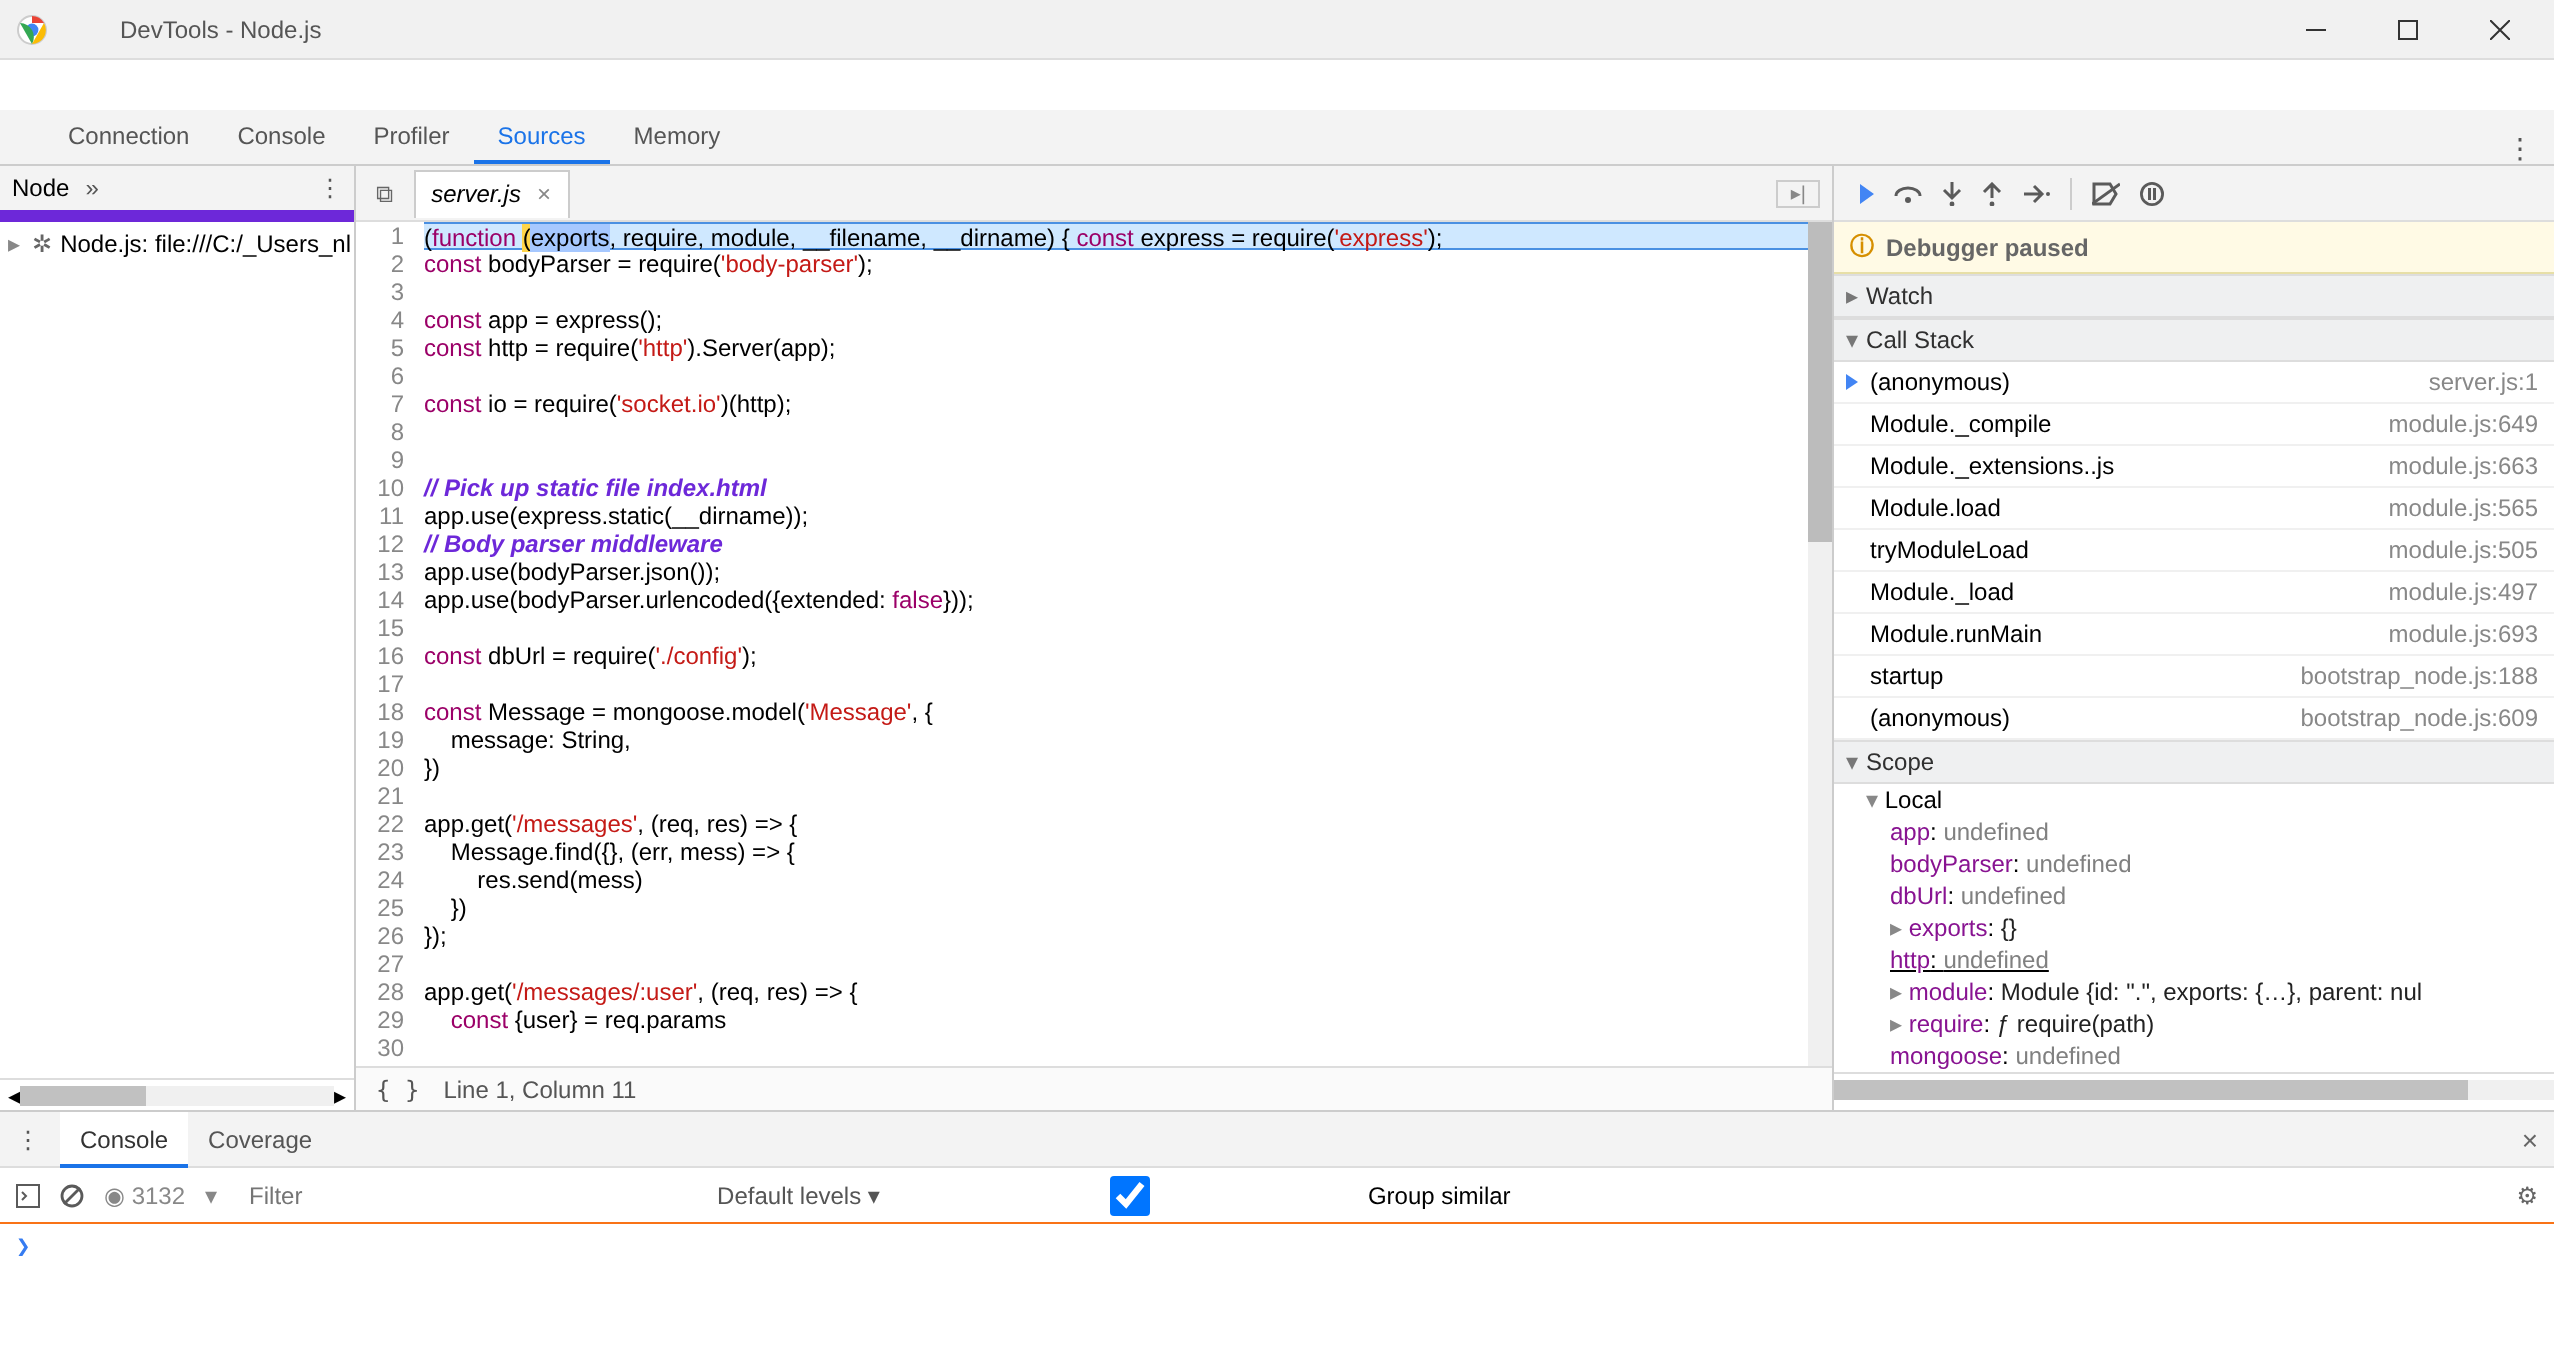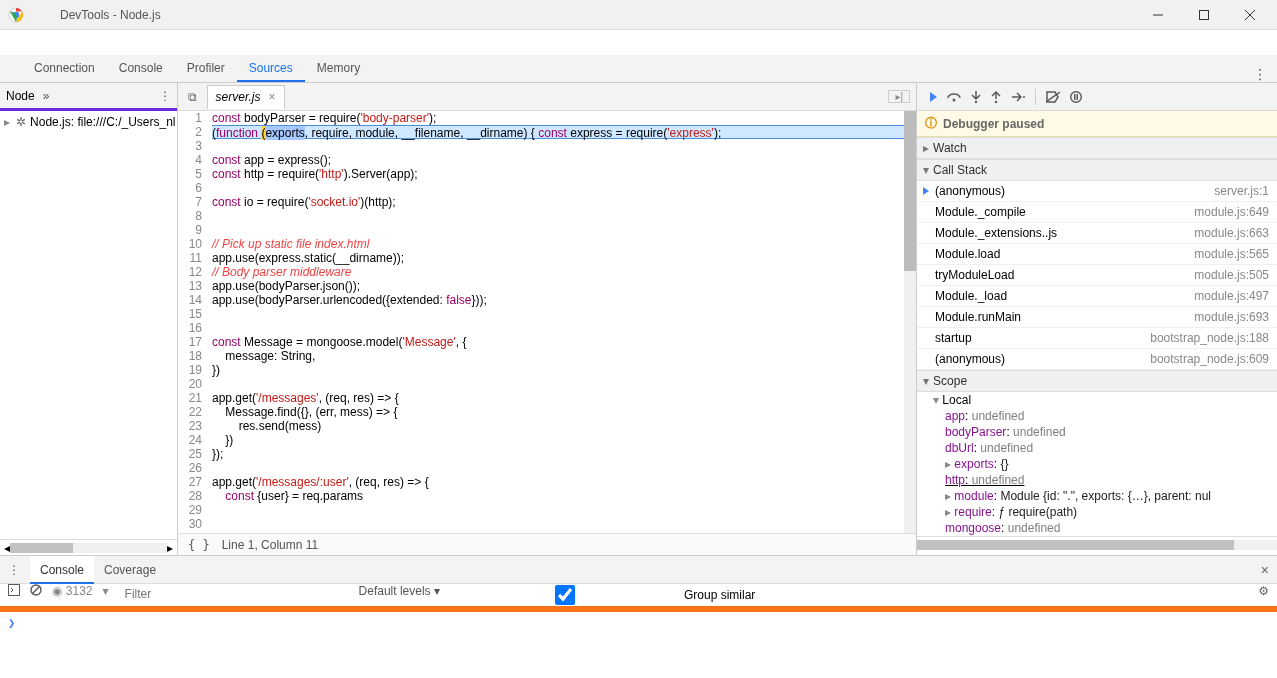--- a/index.html
+++ b/index.html
@@ -16,21 +16,21 @@
 .maintabs { height: 28px; display: flex; align-items: flex-end; border-bottom: 1px solid #ccc; background: #f3f3f3; padding-left: 22px; margin-top: 25px; }
 .maintabs .tab { padding: 0 12px; height: 28px; line-height: 28px; color: #555; cursor: pointer; }
 .maintabs .tab.active { color: #1a73e8; border-bottom: 2px solid #1a73e8; }
 .maintabs .dots { margin-left: auto; padding: 0 10px; color: #555; font-size: 14px; }
 
 
 .middle { display: flex; height: 472px; }
 
 
 .leftpanel { width: 178px; border-right: 1px solid #ccc; display: flex; flex-direction: column; }
-.leftpanel .hdr { height: 28px; display: flex; align-items: center; border-bottom: 3px solid #6d28d9; padding: 0 6px; background: #f3f3f3; }
+.leftpanel .hdr { height: 28px; display: flex; align-items: center; border-bottom: 6px solid #6d28d9; padding: 0 6px; background: #f3f3f3; }
 .leftpanel .hdr .lbl { font-weight: 500; }
 .leftpanel .hdr .chev { margin-left: 8px; color: #555; }
 .leftpanel .hdr .dots { margin-left: auto; color: #555; }
 .leftpanel .tree { flex: 1; overflow: hidden; padding: 2px 0; }
 .leftpanel .treeitem { display: flex; align-items: center; padding: 2px 4px; white-space: nowrap; }
 .leftpanel .tri { color: #888; margin-right: 2px; }
 .leftpanel .gear { margin: 0 4px; color: #666; }
 .leftpanel .scrollh { height: 16px; border-top: 1px solid #ddd; display: flex; align-items: center; padding: 0 4px; }
 .leftpanel .scrollh .track { flex: 1; height: 10px; background: #f0f0f0; position: relative; }
 .leftpanel .scrollh .thumb { position: absolute; left: 0; width: 40%; height: 100%; background: #c1c1c1; }
@@ -43,21 +43,21 @@
 .filetabs .ftab .close { margin-left: 8px; color: #888; font-style: normal; }
 .filetabs .esc { margin-left: auto; color: #888; padding: 0 6px; font-size: 10px; border: 1px solid #ccc; }
 .editor { flex: 1; display: flex; font-family: Consolas, monospace; font-size: 13px; overflow: hidden; position: relative; }
 .gutter { width: 30px; background: #fff; text-align: right; color: #888; padding-right: 6px; }
 .gutter div { height: 14px; line-height: 14px; }
 .code { flex: 1; overflow: hidden; padding-left: 4px; position: relative; }
 .code .line { height: 14px; line-height: 14px; white-space: pre; }
 .code .hl { background: #cfe8ff; border-top: 1px solid #4a90e2; border-bottom: 1px solid #4a90e2; }
 .kw { color: #9b0068; }
 .str { color: #c41a16; }
-.com { color: #ef4444; font-style: italic; }
+.com { color: #6d28d9; font-style: italic; font-weight: bold; }
 .code .vscroll { position: absolute; right: 0; top: 0; width: 12px; height: 100%; background: #f0f0f0; }
 .code .vthumb { position: absolute; right: 0; top: 0; width: 12px; height: 38%; background: #bcbcbc; }
 .statusbar { height: 22px; border-top: 1px solid #ddd; display: flex; align-items: center; padding: 0 10px; color: #555; background: #fafafa; }
 .statusbar .braces { margin-right: 12px; font-family: Consolas, monospace; }
 
 
 .rightpanel { width: 360px; display: flex; flex-direction: column; }
 .rightpanel .toolbar { height: 28px; border-bottom: 1px solid #ddd; display: flex; align-items: center; padding: 0 8px; background: #f3f3f3; gap: 10px; }
 .rightpanel .toolbar .icon { color: #5a5a5a; cursor: pointer; }
 .rightpanel .toolbar .icon.play { color: #4285f4; }
@@ -81,21 +81,21 @@
 .rightpanel .scrollh .track { flex: 1; height: 10px; background: #f0f0f0; position: relative; }
 .rightpanel .scrollh .thumb { position: absolute; left: 0; width: 88%; height: 100%; background: #c1c1c1; }
 
 
 .drawer { height: 117px; border-top: 1px solid #ccc; display: flex; flex-direction: column; }
 .drawer .dtabs { height: 28px; display: flex; align-items: center; padding: 0 8px; border-bottom: 1px solid #ddd; background: #f3f3f3; }
 .drawer .dtabs .dots { color: #555; margin-right: 10px; }
 .drawer .dtabs .dt { padding: 0 10px; height: 28px; line-height: 28px; color: #555; cursor: pointer; }
 .drawer .dtabs .dt.active { color: #333; background: #fff; border-bottom: 2px solid #1a73e8; }
 .drawer .dtabs .close { margin-left: auto; color: #666; font-size: 14px; }
-.drawer .dtoolbar { height: 28px; display: flex; padding: 0 8px; border-bottom: 6px solid #f97316; gap: 10px; }
+.drawer .dtoolbar { height: 28px; display: flex; align-items: center; padding: 0 8px; border-bottom: 1px solid #f97316; gap: 10px; }
 .drawer .dtoolbar .ico { color: #5a5a5a; }
 .drawer .dtoolbar input { border: none; outline: none; flex: 0 0 230px; height: 20px; padding: 0 6px; color: #555; }
 .drawer .dtoolbar .lvl { color: #555; }
 .drawer .dtoolbar .chk { display: flex; align-items: center; gap: 4px; }
 .drawer .dtoolbar .gear { margin-left: auto; color: #666; }
 .drawer .console { flex: 1; padding: 4px 8px; font-family: Consolas, monospace; color: #367cf1; }
 
 svg { display: block; }
 </style>
 </head>
@@ -201,35 +201,36 @@
           <div>24</div>
           <div>25</div>
           <div>26</div>
           <div>27</div>
           <div>28</div>
           <div>29</div>
           <div>30</div>
           <div>31</div>
         </div>
       <div class="code" id="code">
-        <div class="line"><span class="kw">const</span><span> bodyParser = require(</span><span class="str">'body-parser'</span><span>);</span></div>
-          <div class="line hl"><span>(</span><span class="kw">function</span><span> </span><span style="background: rgb(255, 213, 74);">(</span><span style="background: rgb(166, 200, 255);">exports</span><span>, require, module, __filename, __dirname) { </span><span class="kw">const</span><span> express = require(</span><span class="str">'express'</span><span>);</span></div>
+        <div class="line hl"><span>(</span><span class="kw">function</span><span> </span><span style="background: rgb(255, 213, 74);">(</span><span style="background: rgb(166, 200, 255);">exports</span><span>, require, module, __filename, __dirname) { </span><span class="kw">const</span><span> express = require(</span><span class="str">'express'</span><span>);</span></div>
+          <div class="line"><span class="kw">const</span><span> bodyParser = require(</span><span class="str">'body-parser'</span><span>);</span></div>
           <div class="line"><span></span></div>
           <div class="line"><span class="kw">const</span><span> app = express();</span></div>
           <div class="line"><span class="kw">const</span><span> http = require(</span><span class="str">'http'</span><span>).Server(app);</span></div>
           <div class="line"><span></span></div>
           <div class="line"><span class="kw">const</span><span> io = require(</span><span class="str">'socket.io'</span><span>)(http);</span></div>
           <div class="line"><span></span></div>
           <div class="line"><span></span></div>
           <div class="line"><span class="com">// Pick up static file index.html</span></div>
           <div class="line"><span>app.use(express.static(__dirname));</span></div>
           <div class="line"><span class="com">// Body parser middleware</span></div>
           <div class="line"><span>app.use(bodyParser.json());</span></div>
           <div class="line"><span>app.use(bodyParser.urlencoded({extended: </span><span class="kw">false</span><span>}));</span></div>
           <div class="line"><span></span></div>
+          <div class="line"><span class="kw">const</span><span> dbUrl = require(</span><span class="str">'./config'</span><span>);</span></div>
           <div class="line"><span></span></div>
           <div class="line"><span class="kw">const</span><span> Message = mongoose.model(</span><span class="str">'Message'</span><span>, {</span></div>
           <div class="line"><span>    message: String,</span></div>
           <div class="line"><span>})</span></div>
           <div class="line"><span></span></div>
           <div class="line"><span>app.get(</span><span class="str">'/messages'</span><span>, (req, res) =&gt; {</span></div>
           <div class="line"><span>    Message.find({}, (err, mess) =&gt; {</span></div>
           <div class="line"><span>        res.send(mess)</span></div>
           <div class="line"><span>    })</span></div>
           <div class="line"><span>});</span></div>

